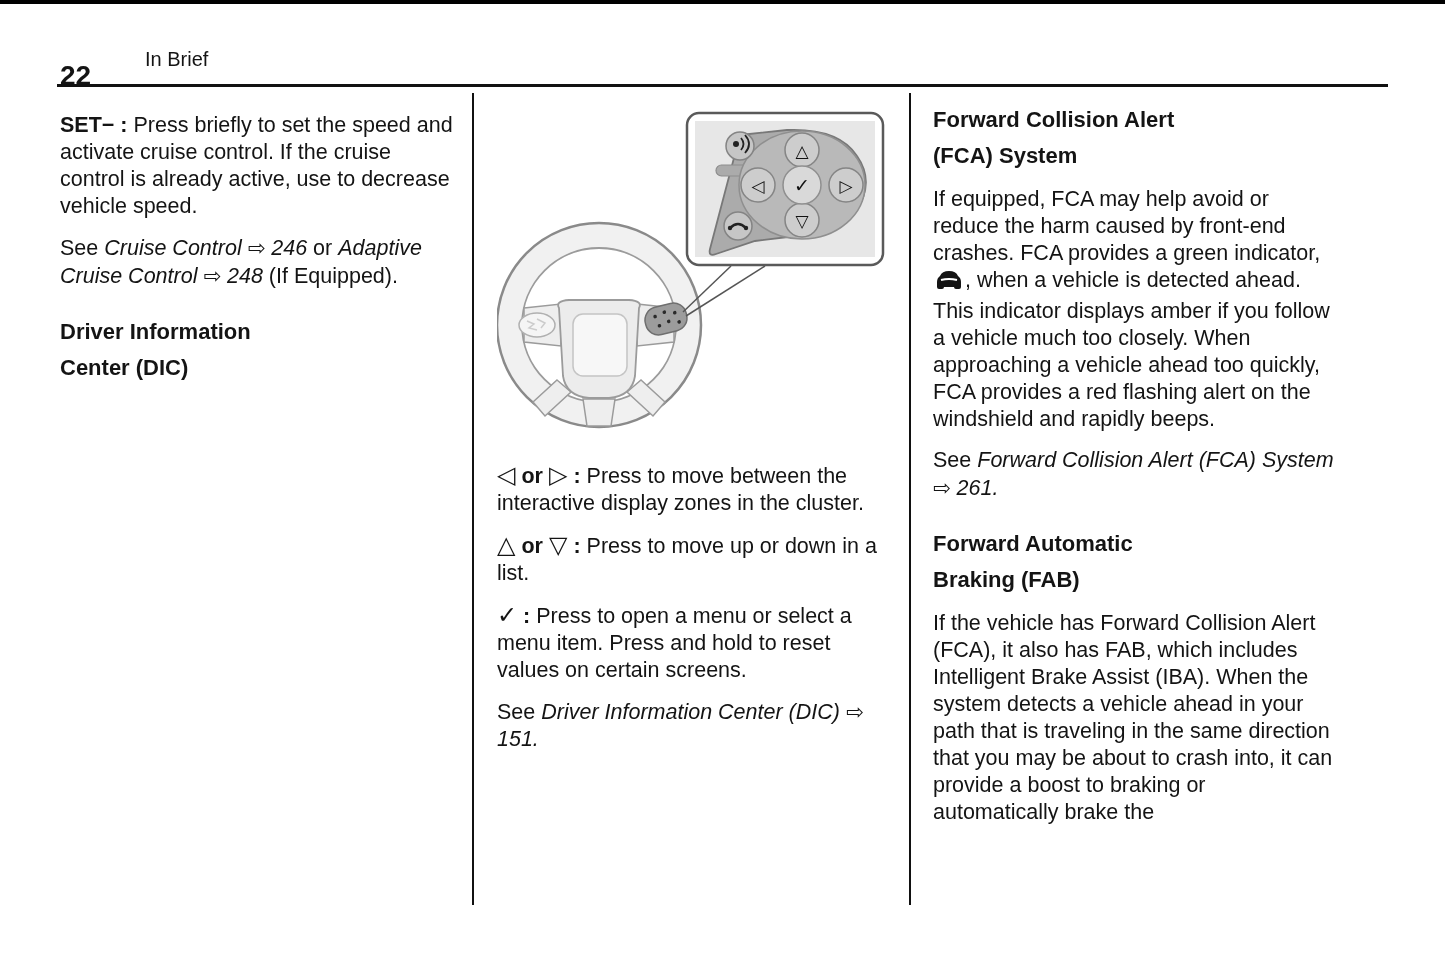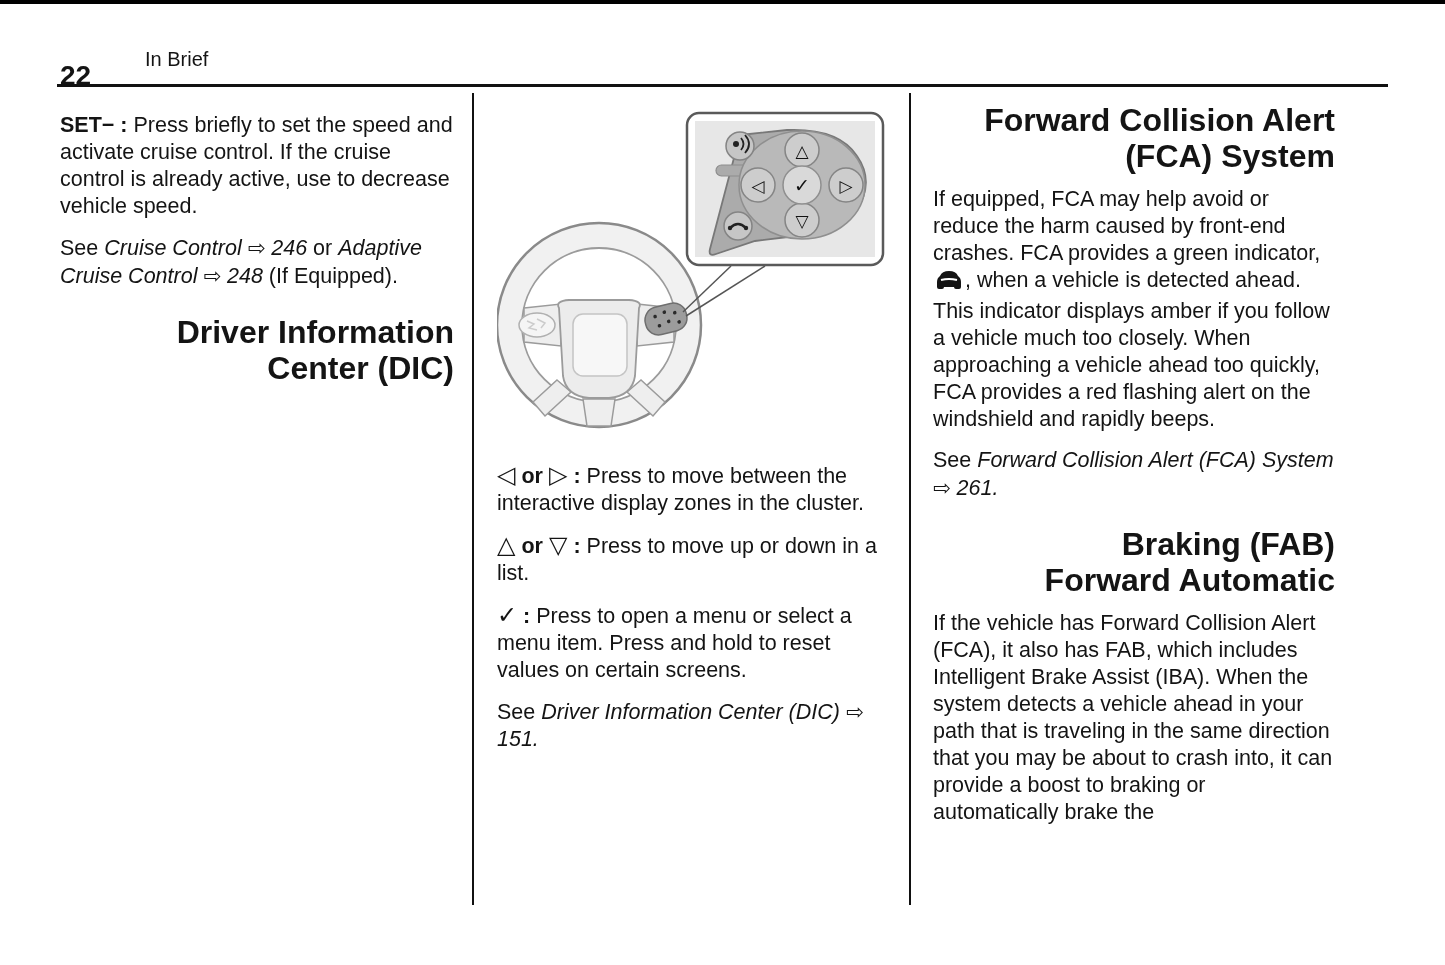--- a/index.html
+++ b/index.html
@@ -9,21 +9,21 @@
   .hdr-title{position:absolute;left:145px;top:48px;font-size:20px;font-weight:normal;}
   .hdr-rule{position:absolute;left:57px;top:84px;width:1331px;height:3px;background:#111;}
   .vrule{position:absolute;top:93px;width:2px;height:812px;background:#111;}
   .vr1{left:472px;}
   .vr2{left:909px;}
   .col{position:absolute;top:100px;font-size:21.5px;line-height:27px;}
   .col-left{left:60px;width:394px;}
   .col-mid{left:497px;width:392px;}
   .col-right{left:933px;width:402px;}
   p{margin:12px 0 14px 0;}
-  h2{font-size:32px;line-height:36px;font-weight:bold;margin:24px 0 10px 0;text-align:right;}
+  h2{font-size:22px;line-height:36px;font-weight:bold;margin:24px 0 10px 0;}
   h2.first{margin-top:2px;}
   .b{font-weight:bold;}
   .it{font-style:italic;}
   .sym{font-size:24px;line-height:27px;}
   .arrow{font-size:21px;}
   .icon-inline{display:inline-block;vertical-align:-4px;}
   .figure{margin:8px 0 16px 0;}
 </style>
 </head>
 <body>
@@ -159,17 +159,17 @@
       <path d="M 8 11 Q 16 9 24 11" stroke="#ffffff" stroke-width="2" fill="none"></path>
     </svg></span><span>, when a vehicle is detected ahead. This indicator displays amber if you follow a vehicle much too closely. When approaching a vehicle ahead too quickly, FCA provides a red flashing alert on the windshield and rapidly beeps.</span>
   </p>
   <p>
     <span>See</span>
     <span class="it">Forward Collision Alert (FCA) System</span>
     <span class="arrow">⇨</span>
     <span class="it">261.</span>
   </p>
   <h2>
+    <span style="display:block">Forward Automatic</span>
     <span style="display:block">Braking (FAB)</span>
-    <span style="display:block">Forward Automatic</span>
   </h2>
   <p>If the vehicle has Forward Collision Alert (FCA), it also has FAB, which includes Intelligent Brake Assist (IBA). When the system detects a vehicle ahead in your path that is traveling in the same direction that you may be about to crash into, it can provide a boost to braking or automatically brake the</p>
 </div>
 
 </body></html>

